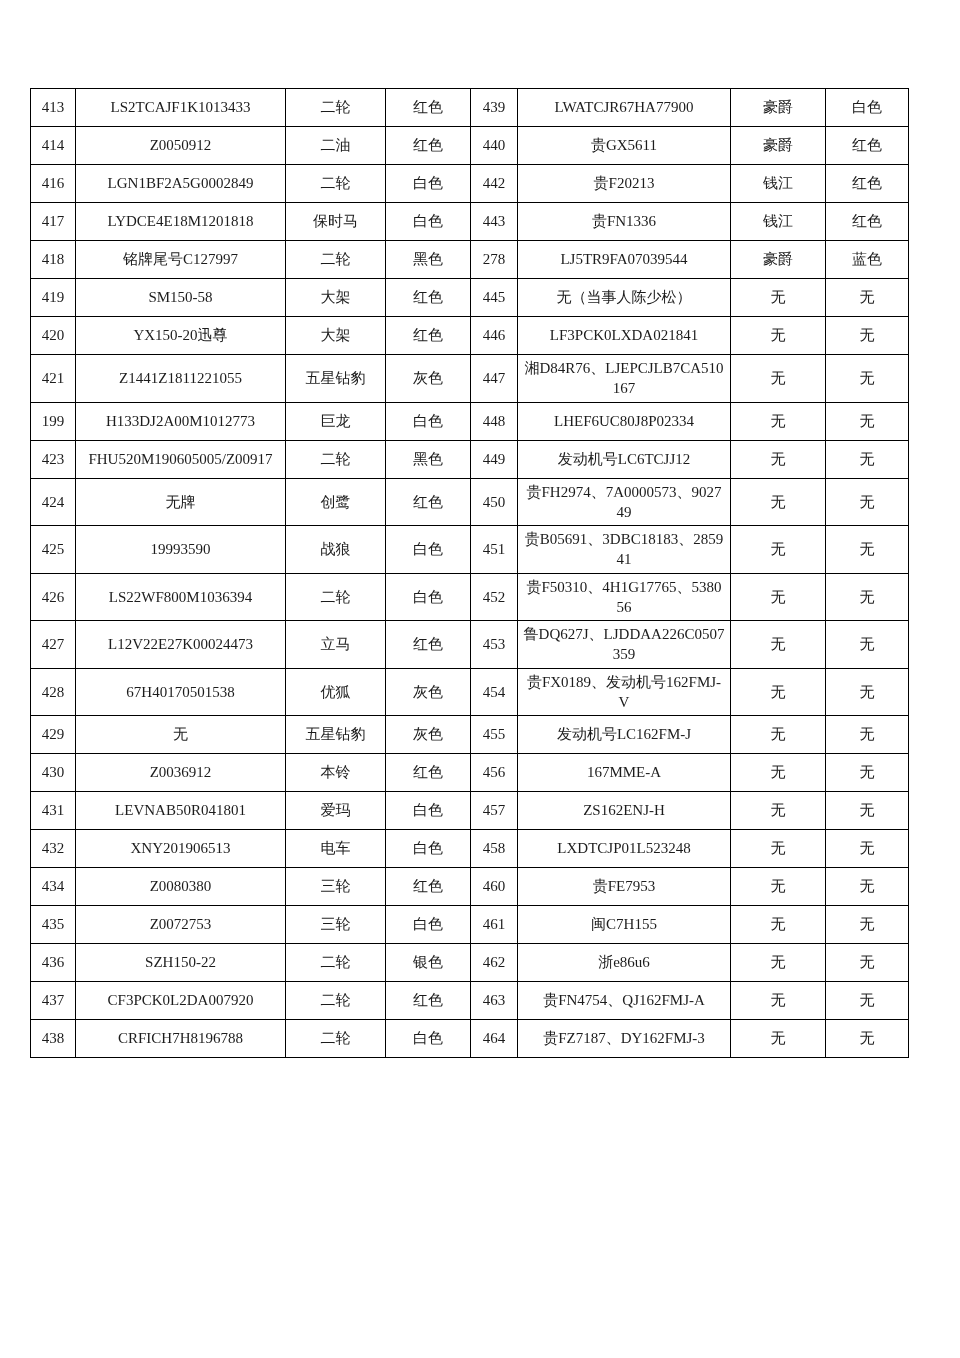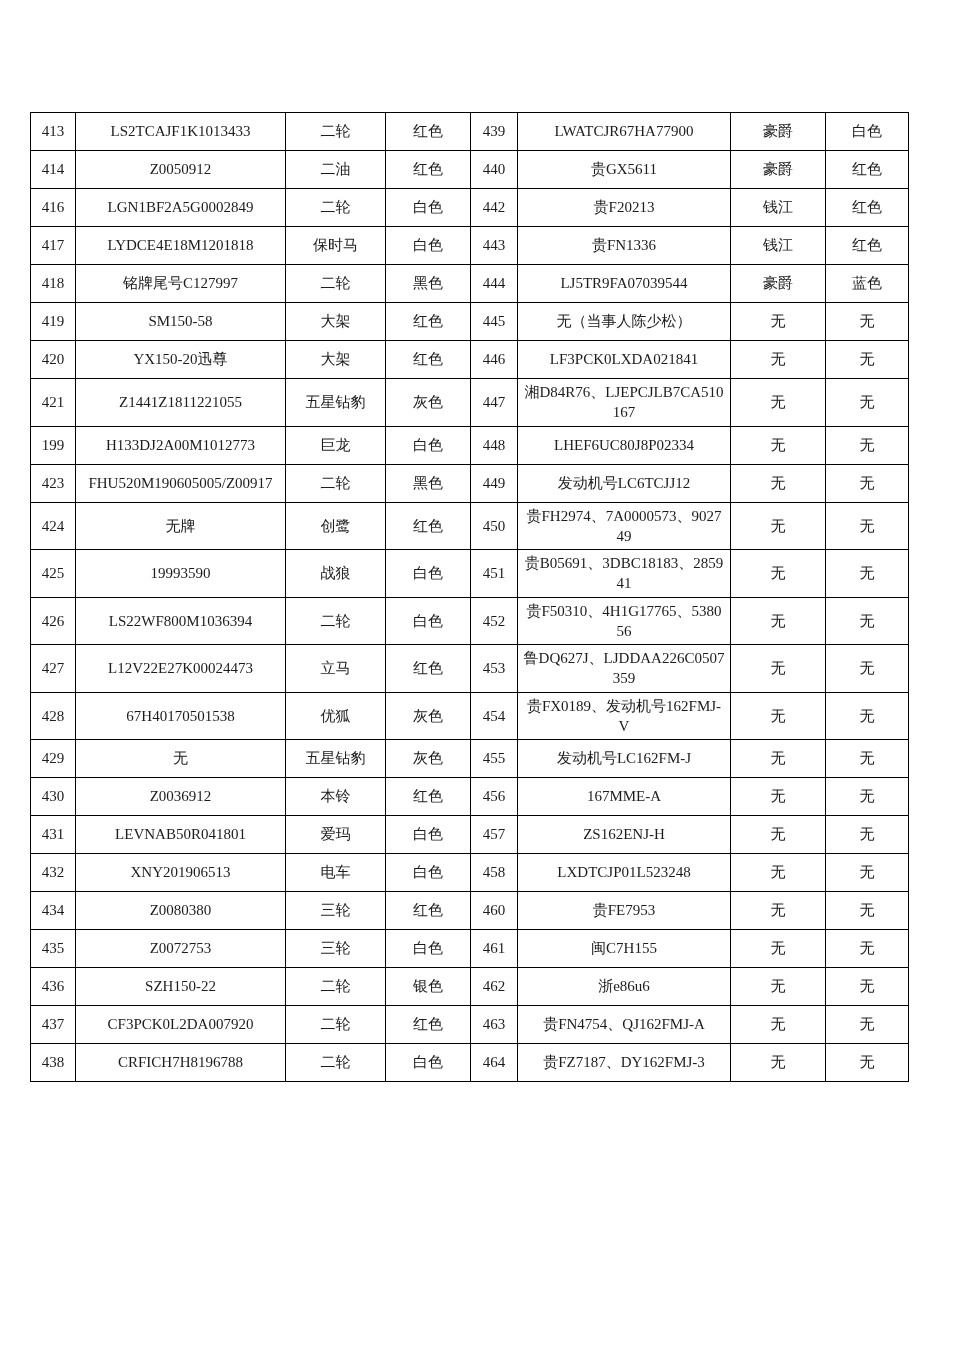--- a/index.html
+++ b/index.html
@@ -16,21 +16,20 @@
     color: #1c1c1c;
     overflow: hidden;
   }
   table.vehicle-table {
     position: absolute;
     top: 88px;
     left: 30px;
     width: 878px;
     border-collapse: collapse;
     table-layout: fixed;
-    margin-top: 24px;
   }
   table.vehicle-table td {
     border: 1px solid #000000;
     text-align: center;
     vertical-align: middle;
     font-size: 15px;
     line-height: 1.35;
     padding: 3px 5px;
     height: 38px;
     word-break: break-all;
@@ -100,21 +99,21 @@
           <td>443</td>
           <td>贵FN1336</td>
           <td>钱江</td>
           <td>红色</td>
         </tr>
         <tr>
           <td>418</td>
           <td>铭牌尾号C127997</td>
           <td>二轮</td>
           <td>黑色</td>
-          <td>444</td>
+          <td>278</td>
           <td>LJ5TR9FA07039544</td>
           <td>豪爵</td>
           <td>蓝色</td>
         </tr>
         <tr>
           <td>419</td>
           <td>SM150-58</td>
           <td>大架</td>
           <td>红色</td>
           <td>445</td>

